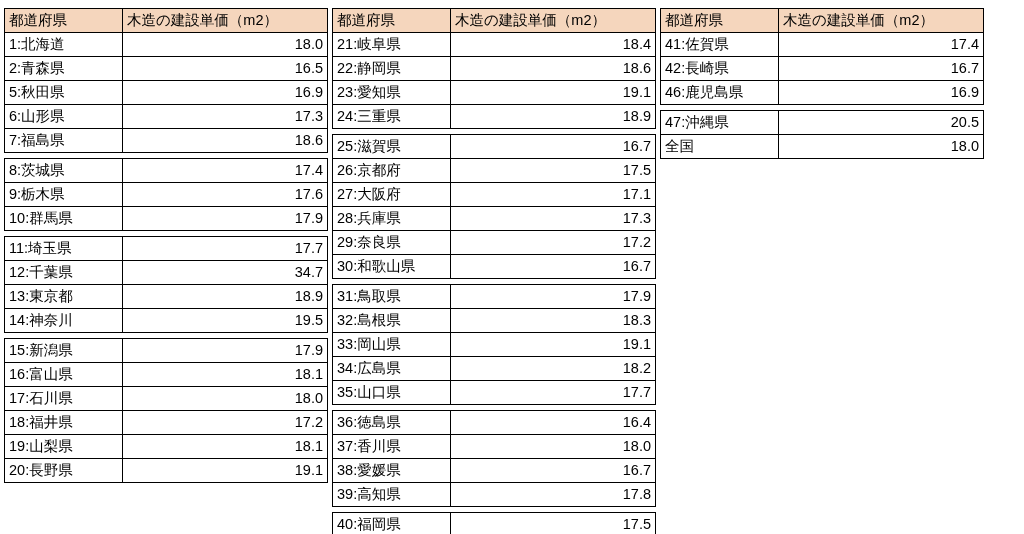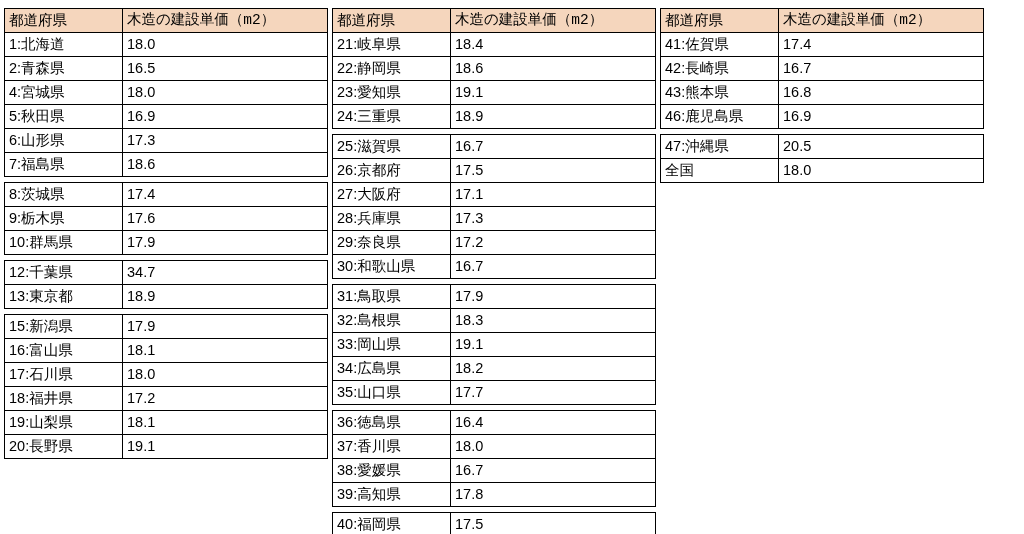--- a/index.html
+++ b/index.html
@@ -45,25 +45,25 @@
   }
   table.block th {
     background: #f5d6bd;
     text-align: left;
   }
   td.pref {
     text-align: left;
     width: 118px;
   }
   td.val {
-    text-align: left;
+    text-align: right;
     width: 205px;
   }
   th.pref-h { width: 118px; }
-  th.val-h  { width: 205px; font-family: Liberation Mono, monospace; }
+  th.val-h  { width: 205px; }
   tr.gap td {
     border: none;
     height: 6px;
     padding: 0;
   }
 </style>
 </head>
 <body>
 
 <div id="sheet">
@@ -78,24 +78,20 @@
 
         <tr>
             <td class="pref">1:北海道</td>
             <td class="val">18.0</td>
           </tr>
         <tr>
             <td class="pref">2:青森県</td>
             <td class="val">16.5</td>
           </tr>
         <tr>
-            <td class="pref">4:宮城県</td>
-            <td class="val">18.0</td>
-          </tr>
-        <tr>
             <td class="pref">5:秋田県</td>
             <td class="val">16.9</td>
           </tr>
         <tr>
             <td class="pref">6:山形県</td>
             <td class="val">17.3</td>
           </tr>
         <tr>
             <td class="pref">7:福島県</td>
             <td class="val">18.6</td>
@@ -118,26 +114,34 @@
             <td class="pref">10:群馬県</td>
             <td class="val">17.9</td>
           </tr>
 
         <tr class="gap">
             <td></td>
             <td></td>
           </tr>
 
         <tr>
+            <td class="pref">11:埼玉県</td>
+            <td class="val">17.7</td>
+          </tr>
+        <tr>
             <td class="pref">12:千葉県</td>
             <td class="val">34.7</td>
           </tr>
         <tr>
             <td class="pref">13:東京都</td>
             <td class="val">18.9</td>
+          </tr>
+        <tr>
+            <td class="pref">14:神奈川</td>
+            <td class="val">19.5</td>
           </tr>
 
         <tr class="gap">
             <td></td>
             <td></td>
           </tr>
 
         <tr>
             <td class="pref">15:新潟県</td>
             <td class="val">17.9</td>
@@ -288,24 +292,20 @@
 
         <tr>
             <td class="pref">41:佐賀県</td>
             <td class="val">17.4</td>
           </tr>
         <tr>
             <td class="pref">42:長崎県</td>
             <td class="val">16.7</td>
           </tr>
         <tr>
-            <td class="pref">43:熊本県</td>
-            <td class="val">16.8</td>
-          </tr>
-        <tr>
             <td class="pref">46:鹿児島県</td>
             <td class="val">16.9</td>
           </tr>
 
         <tr class="gap">
             <td></td>
             <td></td>
           </tr>
 
         <tr>

